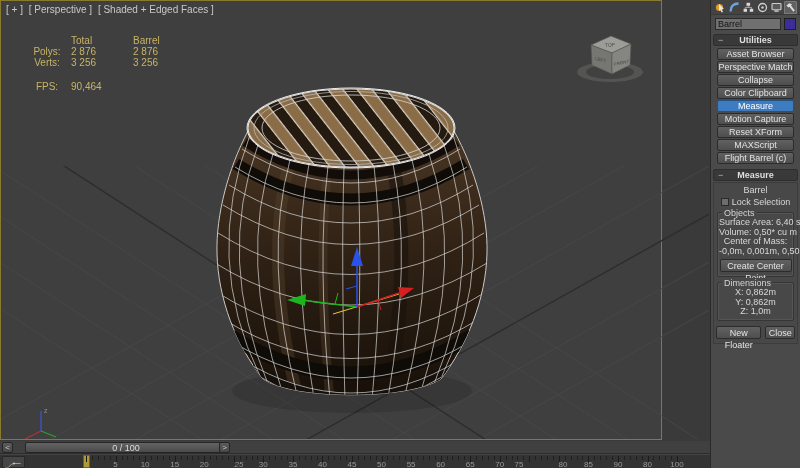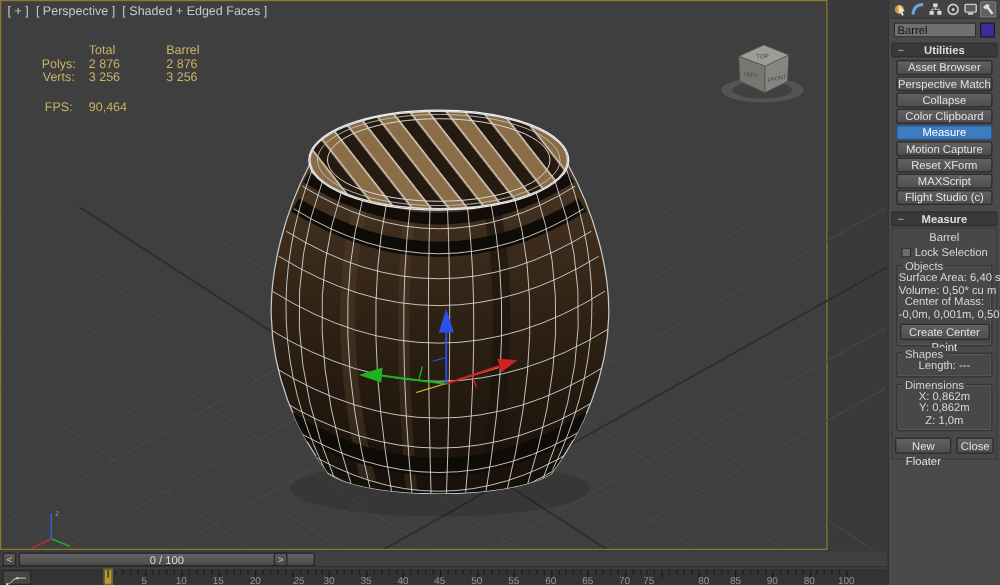--- a/index.html
+++ b/index.html
@@ -25,21 +25,21 @@
   .viewcube { position:absolute; right:10px; top:24px; width:80px; height:66px; }
 
   
   .bottom { position:absolute; left:0; top:440px; width:710px; height:28px; background:#3a3a3a; }
   .timeslider { position:absolute; left:0; top:1px; width:710px; height:13px; background:#404040; border-bottom:1px solid #2c2c2c; }
   .ts-btn {
     position:absolute; top:1px; width:11px; height:11px; background:linear-gradient(#5b5b5b,#474747);
     border:1px solid #262626; border-radius:2px; color:#c9c9c9; font-size:8px; line-height:9px; text-align:center; cursor:pointer;
   }
   .ts-handle {
-    position:absolute; left:15px; top:1px; width:237px; height:11px;
+    position:absolute; left:25px; top:1px; width:202px; height:11px;
     background:linear-gradient(#646464,#4a4a4a); border:1px solid #262626; border-radius:2px;
     color:#dcdcdc; font-size:9px; line-height:10px; text-align:center; cursor:ew-resize;
   }
   .trackbar { position:absolute; left:0; top:14px; width:710px; height:14px; background:#333333; border-top:1px solid #444; }
   .mce-btn { position:absolute; left:2px; top:1px; width:23px; height:12px; background:#454545; border:1px solid #282828; border-radius:1px; cursor:pointer; }
   .ruler { position:absolute; left:0; top:0; width:710px; height:14px; }
   .tick { position:absolute; top:1px; width:1px; height:4px; background:#202020; }
   .tick5 { height:6px; background:#1b1b1b; }
   .tick-label { position:absolute; top:5px; transform:translateX(-50%); font-size:8px; color:#989898; }
   .frame-marker { position:absolute; left:83px; top:0; width:7px; height:13px; background:#b09a38; border:1px solid #6f601e; }
@@ -431,21 +431,21 @@
 
   <div class="util-btn-list">
     <button class="btn util-btn">Asset Browser</button>
     <button class="btn util-btn">Perspective Match</button>
     <button class="btn util-btn">Collapse</button>
     <button class="btn util-btn">Color Clipboard</button>
     <button class="btn util-btn active">Measure</button>
     <button class="btn util-btn">Motion Capture</button>
     <button class="btn util-btn">Reset XForm</button>
     <button class="btn util-btn">MAXScript</button>
-    <button class="btn util-btn">Flight Studio (c)</button>
+    <button class="btn util-btn">Flight Barrel (c)</button>
   </div>
 
   <div class="rollout-header">
     <span class="rollout-minus">−</span>
     <span>Measure</span>
   </div>
 
   <div class="measure-body">
     <div class="center">Barrel</div>
     <div class="chk-row">
@@ -455,24 +455,20 @@
 
     <div class="group">
       <span class="group-title">Objects</span>
       <div class="kv"><span>Surface Area:</span> <span>6,40 sq m</span></div>
       <div class="kv"><span>Volume:</span> <span>0,50* cu m</span></div>
       <div class="kv">Center of Mass:</div>
       <div class="kv">-0,0m, 0,001m, 0,503m</div>
       <button class="btn ccp-btn">Create Center Point</button>
     </div>
 
-    <div class="group">
-      <span class="group-title">Shapes</span>
-      <div class="kv"><span>Length:</span> <span>---</span></div>
-    </div>
 
     <div class="group">
       <span class="group-title">Dimensions</span>
       <div class="kv"><span>X:</span> <span>0,862m</span></div>
       <div class="kv"><span>Y:</span> <span>0,862m</span></div>
       <div class="kv"><span>Z:</span> <span>1,0m</span></div>
     </div>
 
     <div class="btn-row">
       <button class="btn nf-btn">New Floater</button>

